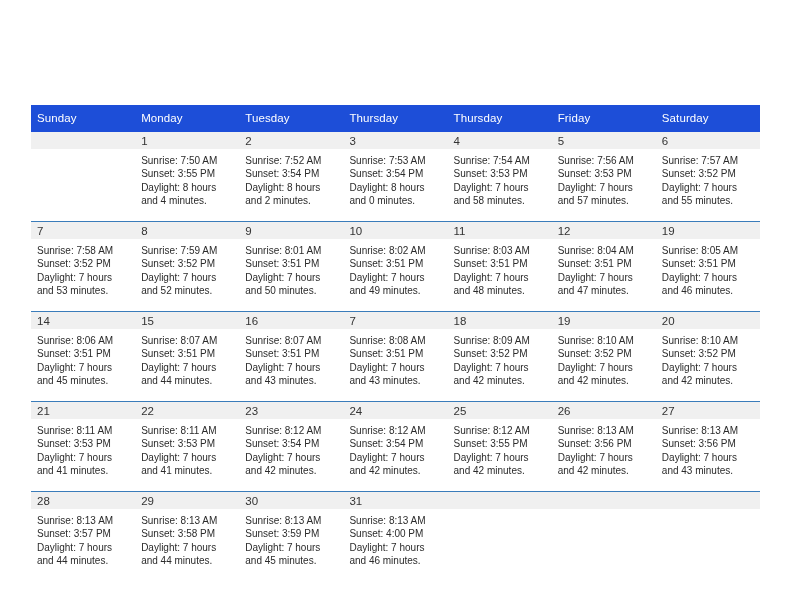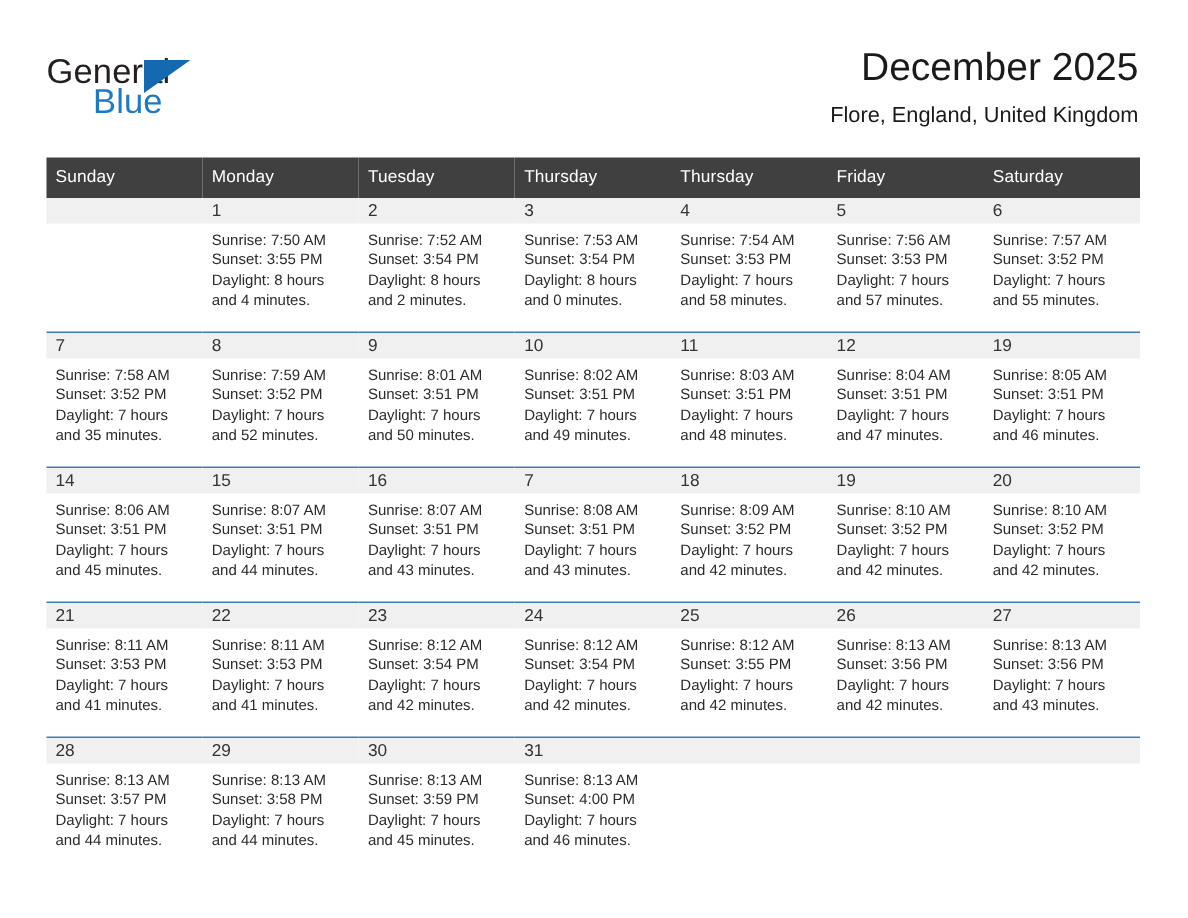--- a/index.html
+++ b/index.html
@@ -91,21 +91,21 @@
     position: absolute;
     left: 31px;
     top: 105px;
     width: 729px;
     border-collapse: collapse;
     table-layout: fixed;
   }
   .calendar col { width: 104.14px; }
 
   .calendar thead th {
-    background: #404040;
+    background: #1d4ed8;
     color: #ffffff;
     font-size: 11.5px;
     font-weight: normal;
     text-align: left;
     padding: 4px 0 5px 6px;
     height: 18px;
     vertical-align: middle;
     border: none;
     letter-spacing: 0.1px;
   }
@@ -145,34 +145,20 @@
     line-height: 13.3px;
     color: #2b2b2b;
   }
   .cell-body div { white-space: nowrap; }
 </style>
 </head>
 <body>
 
 <div class="page">
 
-  <div class="header">
-
-    <div class="brand">
-      <span class="brand-general">General</span>
-      <span class="brand-triangle"></span>
-      <span class="brand-blue">Blue</span>
-    </div>
-
-    <div class="title-block">
-      <h1 class="cal-title">December 2025</h1>
-      <div class="cal-subtitle">Flore, England, United Kingdom</div>
-    </div>
-
-  </div>
 
   <table class="calendar">
     <colgroup>
       <col>
         <col>
         <col>
         <col>
         <col>
         <col>
         <col>
@@ -264,21 +250,21 @@
           </td>
         </tr>
         <tr class="week-row">
           <td>
             <div class="cell">
               <div class="daynum-band">7</div>
               <div class="cell-body">
                 <div>Sunrise: 7:58 AM</div>
                 <div>Sunset: 3:52 PM</div>
                 <div>Daylight: 7 hours</div>
-                <div>and 35 minutes.</div>
+                <div>and 53 minutes.</div>
               </div>
             </div>
           </td>
           <td>
             <div class="cell">
               <div class="daynum-band">8</div>
               <div class="cell-body">
                 <div>Sunrise: 7:59 AM</div>
                 <div>Sunset: 3:52 PM</div>
                 <div>Daylight: 7 hours</div>

